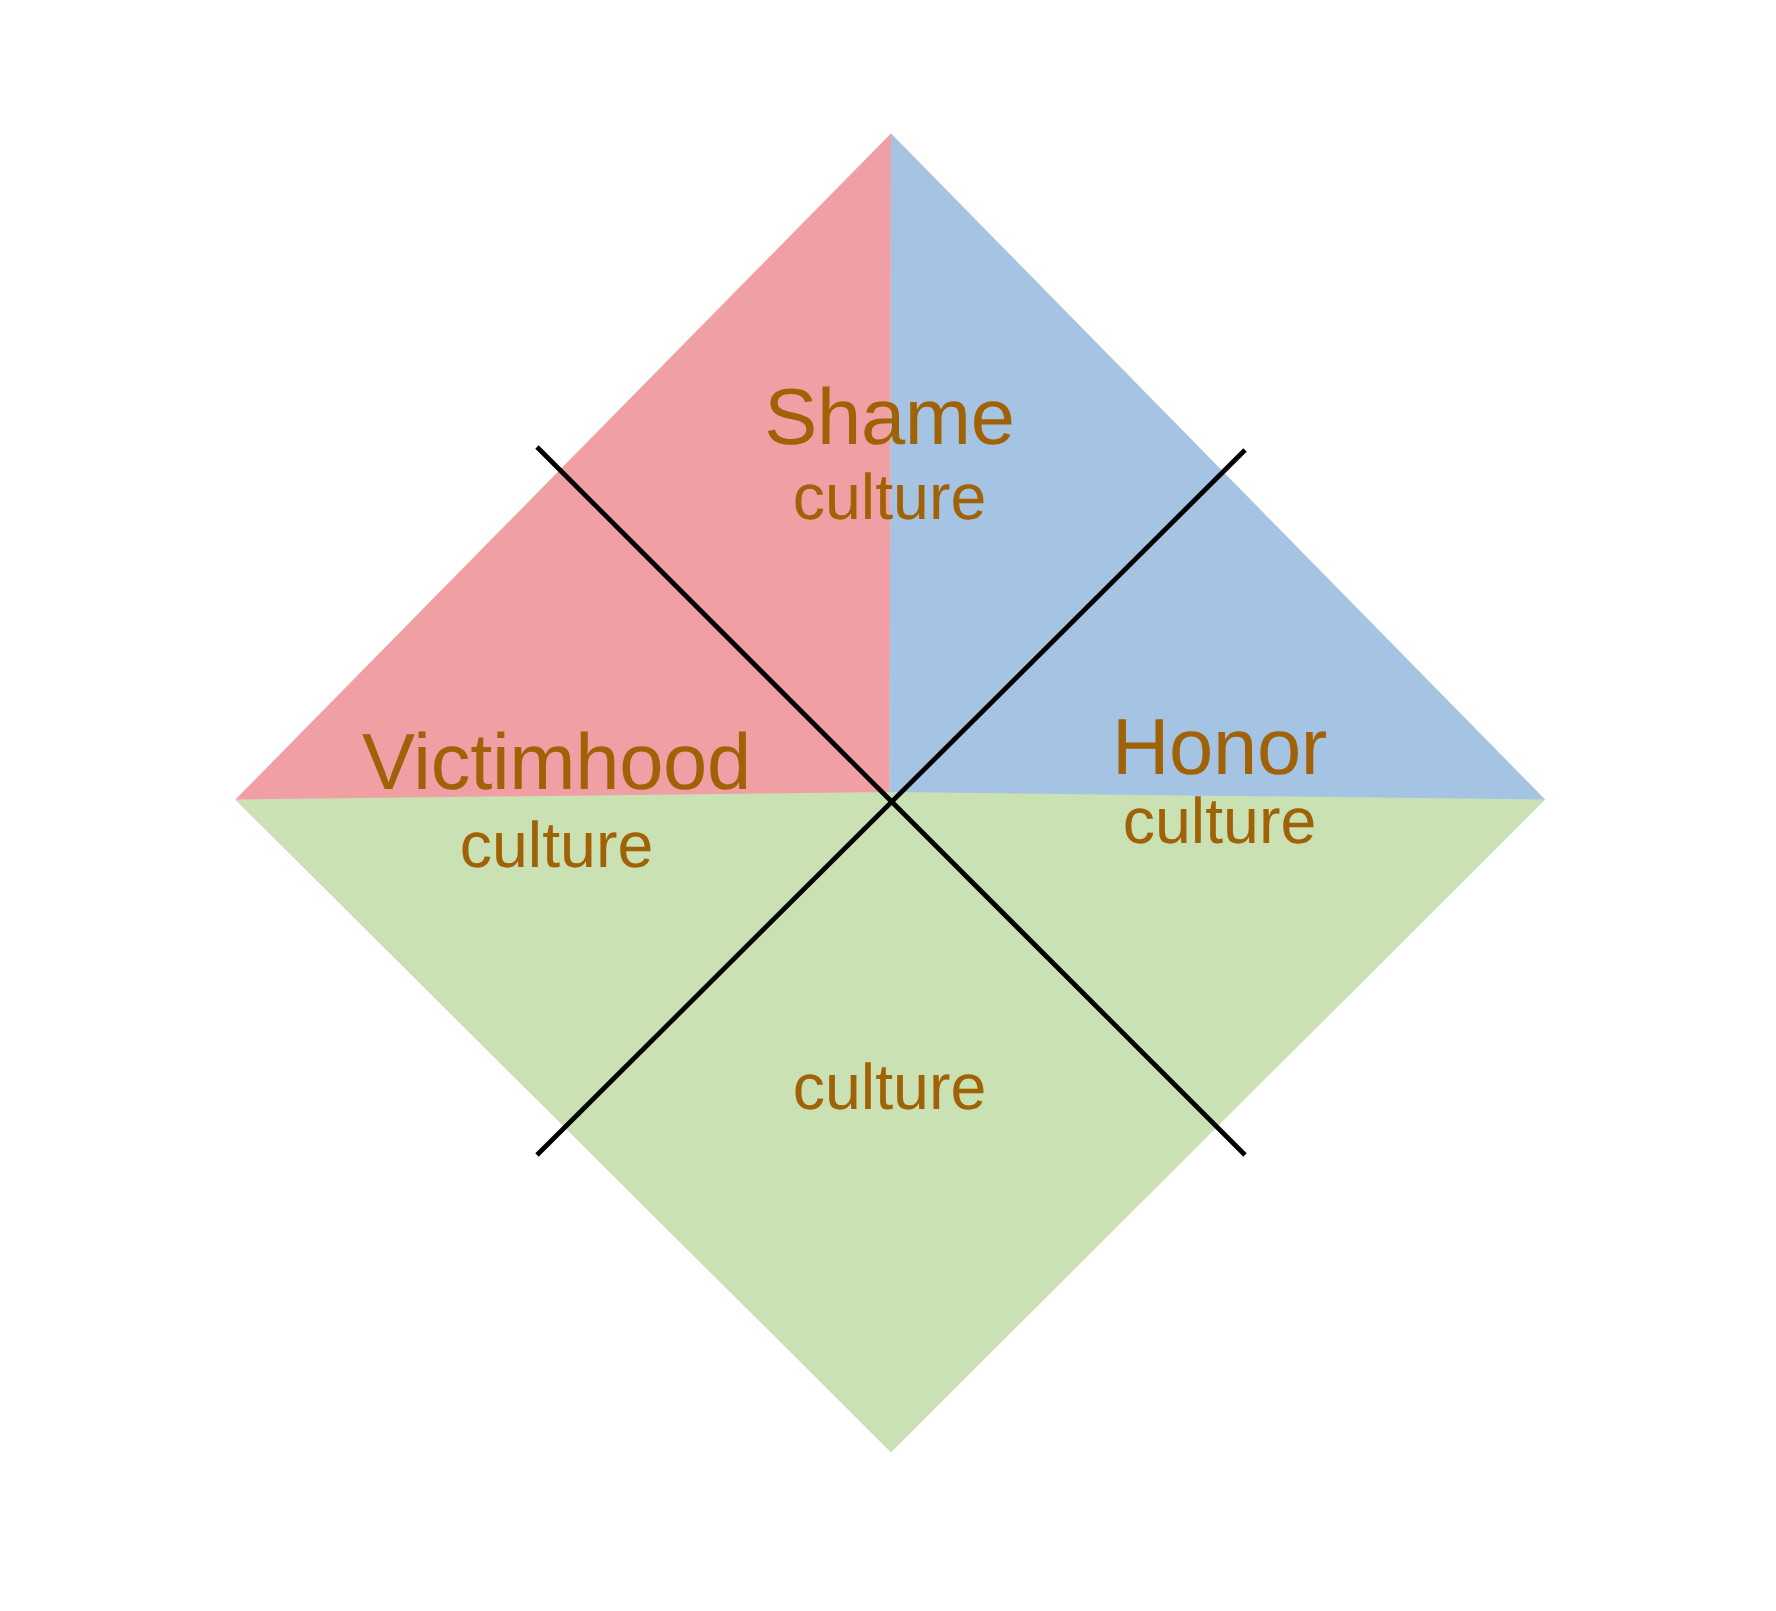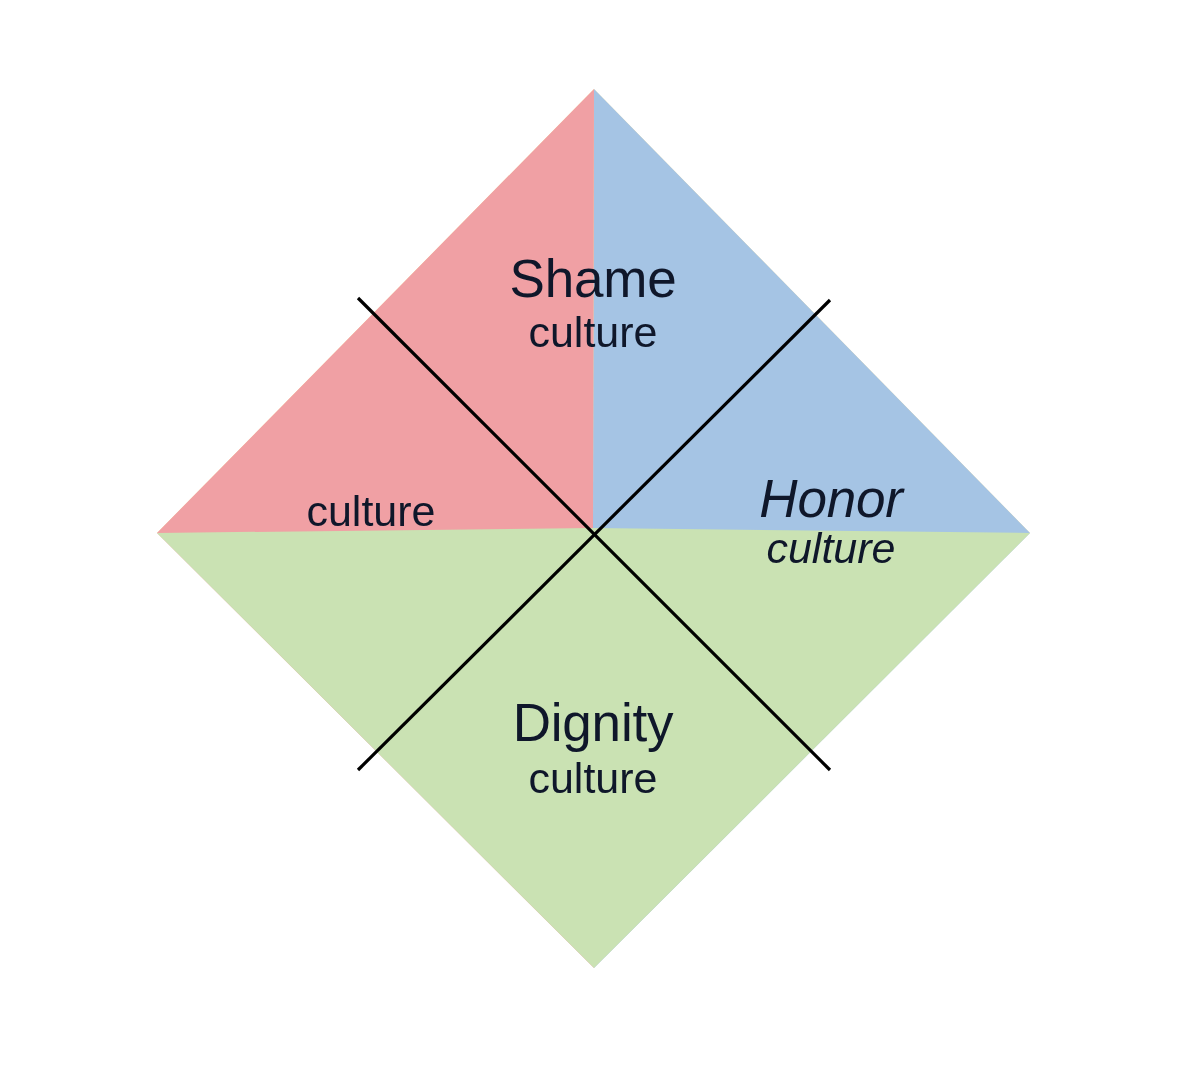--- a/index.html
+++ b/index.html
@@ -24,41 +24,41 @@
     position: absolute;
     left: 0;
     top: 0;
     width: 1184px;
     height: 1074px;
     display: block;
   }
   .quadrant-label {
     position: absolute;
     text-align: center;
-    color: #0f172a;
+    color: #a16207;
     line-height: 1.0;
     white-space: nowrap;
     -webkit-font-smoothing: antialiased;
   }
   .label-main {
     display: block;
     font-size: 53px;
     font-weight: 400;
     letter-spacing: -0.2px;
   }
   .label-sub {
     display: block;
     font-size: 43px;
     font-weight: 400;
     margin-top: 6px;
   }
   
   #label-shame      { left: 373px; top: 252px; width: 440px; }
   #label-victimhood { left: 151px; top: 482px; width: 440px; }
-  #label-honor      { left: 611px; top: 472px; width: 440px; font-style: italic; }
+  #label-honor      { left: 593px; top: 472px; width: 440px; }
   #label-dignity    { left: 373px; top: 696px; width: 440px; }
 
   #label-victimhood .label-sub { margin-top: 8px; }
   #label-honor .label-sub      { margin-top: 2px; }
   #label-dignity .label-sub    { margin-top: 8px; }
 </style>
 </head>
 <body>
 
 <div id="diagram-root">
@@ -76,26 +76,26 @@
   <line x1="358" y1="298" x2="830" y2="770" stroke="#000000" stroke-width="3.2" stroke-linecap="butt"></line>
       <line x1="830" y1="300" x2="358" y2="770" stroke="#000000" stroke-width="3.2" stroke-linecap="butt"></line>
     </svg>
 
   <div class="quadrant-label" id="label-shame">
     <span class="label-main">Shame</span>
     <span class="label-sub">culture</span>
   </div>
 
   <div class="quadrant-label" id="label-victimhood">
+    <span class="label-main">Victimhood</span>
     <span class="label-sub">culture</span>
   </div>
 
   <div class="quadrant-label" id="label-honor">
     <span class="label-main">Honor</span>
     <span class="label-sub">culture</span>
   </div>
 
   <div class="quadrant-label" id="label-dignity">
-    <span class="label-main">Dignity</span>
     <span class="label-sub">culture</span>
   </div>
 
 </div>
 
 </body></html>

